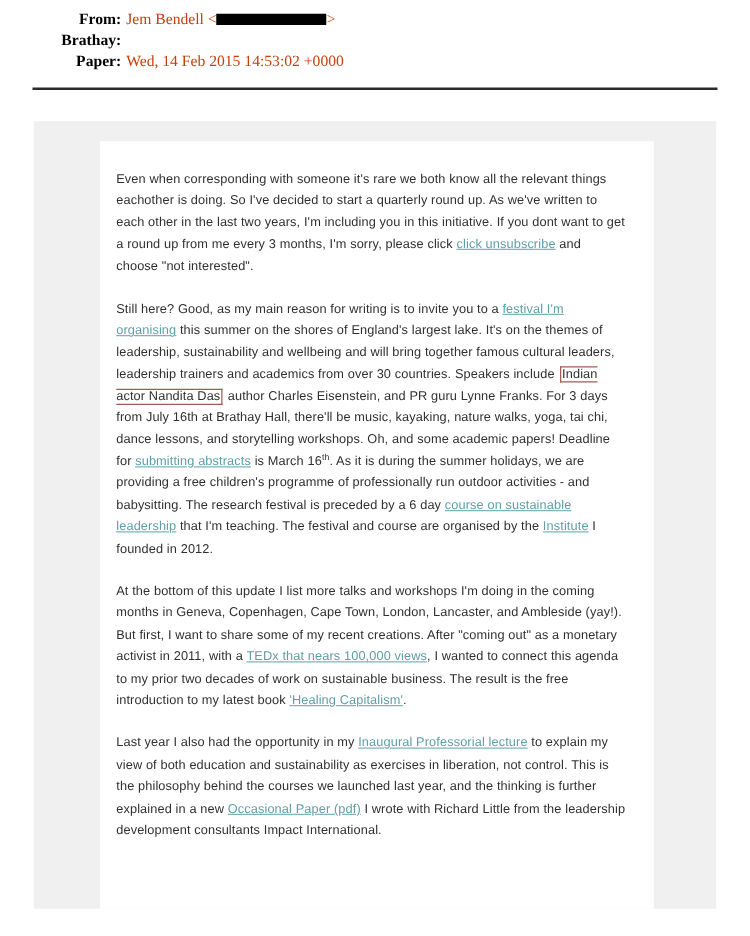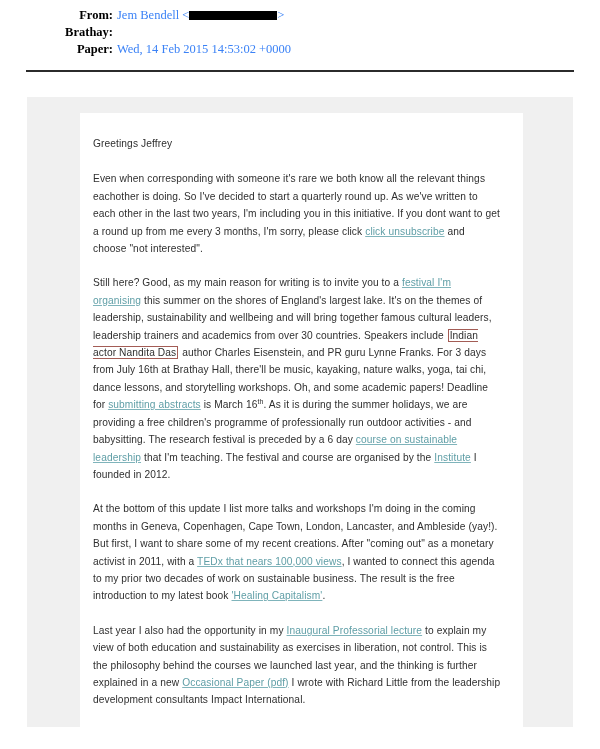--- a/index.html
+++ b/index.html
@@ -27,26 +27,25 @@
   }
   .hdr-label {
     width: 97px;
     text-align: right;
     font-family: "Liberation Serif", serif;
     font-weight: bold;
     font-size: 12.5px;
     color: #000;
     padding-right: 4px;
     white-space: nowrap;
-    margin-left: 16px;
   }
   .hdr-value {
     font-family: "Liberation Serif", serif;
     font-size: 12.5px;
-    color: #3b82f6;
+    color: #c2410c;
     white-space: nowrap;
   }
   .redaction {
     display: inline-block;
     width: 88px;
     height: 9px;
     background: #000000;
     vertical-align: middle;
     position: relative;
     top: -1px;
@@ -134,21 +133,20 @@
   </div>
 
   <div class="hdr-rule"></div>
 </div>
 
 <div class="gray-canvas"></div>
 
 <div class="message-panel">
   <div class="body-text">
 
-    <p class="greeting">Greetings Jeffrey</p>
 
     <p><span>Even when corresponding with someone it's rare we both know all the relevant things eachother is doing. So I've decided to start a quarterly round up. As we've written to each other in the last two years, I'm including you in this initiative. If you dont want to get a round up from me every 3 months, I'm sorry, please click </span><a class="lnk" href="#">click unsubscribe</a><span> and choose "not interested".</span></p>
 
     <p><span>Still here? Good, as my main reason for writing is to invite you to a </span><a class="lnk" href="#">festival I'm organising</a><span> this summer on the shores of England's largest lake. It's on the themes of leadership, sustainability and wellbeing and will bring together famous cultural leaders, leadership trainers and academics from over 30 countries. Speakers include </span><span class="boxed">Indian actor Nandita Das</span><span> author Charles Eisenstein, and PR guru Lynne Franks. For 3 days from July 16th at Brathay Hall, there'll be music, kayaking, nature walks, yoga, tai chi, dance lessons, and storytelling workshops. Oh, and some academic papers! Deadline for </span><a class="lnk" href="#">submitting abstracts</a><span> is March 16</span><sup>th</sup><span>. As it is during the summer holidays, we are providing a free children's programme of professionally run outdoor activities - and babysitting. The research festival is preceded by a 6 day </span><a class="lnk" href="#">course on sustainable leadership</a><span> that I'm teaching. The festival and course are organised by the </span><a class="lnk" href="#">Institute</a><span> I founded in 2012.</span></p>
 
     <p><span>At the bottom of this update I list more talks and workshops I'm doing in the coming months in Geneva, Copenhagen, Cape Town, London, Lancaster, and Ambleside (yay!). But first, I want to share some of my recent creations. After "coming out" as a monetary activist in 2011, with a </span><a class="lnk" href="#">TEDx that nears 100,000 views</a><span>, I wanted to connect this agenda to my prior two decades of work on sustainable business. The result is the free introduction to my latest book </span><a class="lnk" href="#">'Healing Capitalism'</a><span>.</span></p>
 
     <p><span>Last year I also had the opportunity in my </span><a class="lnk" href="#">Inaugural Professorial lecture</a><span> to explain my view of both education and sustainability as exercises in liberation, not control. This is the philosophy behind the courses we launched last year, and the thinking is further explained in a new </span><a class="lnk" href="#">Occasional Paper (pdf)</a><span> I wrote with Richard Little from the leadership development consultants Impact International.</span></p>
 
     <p></p>

